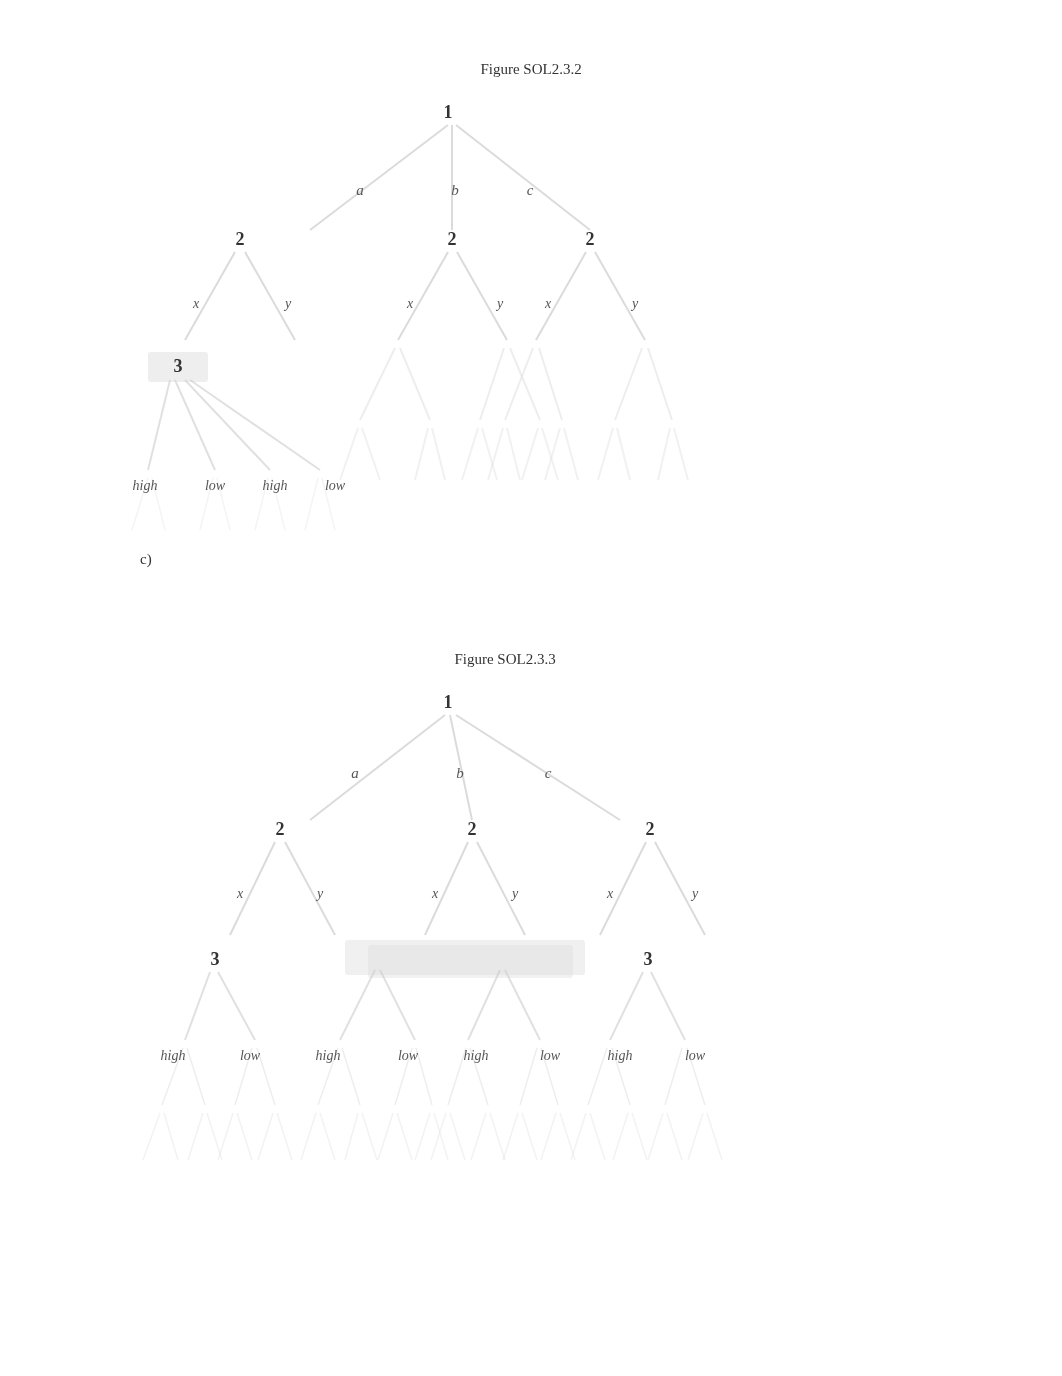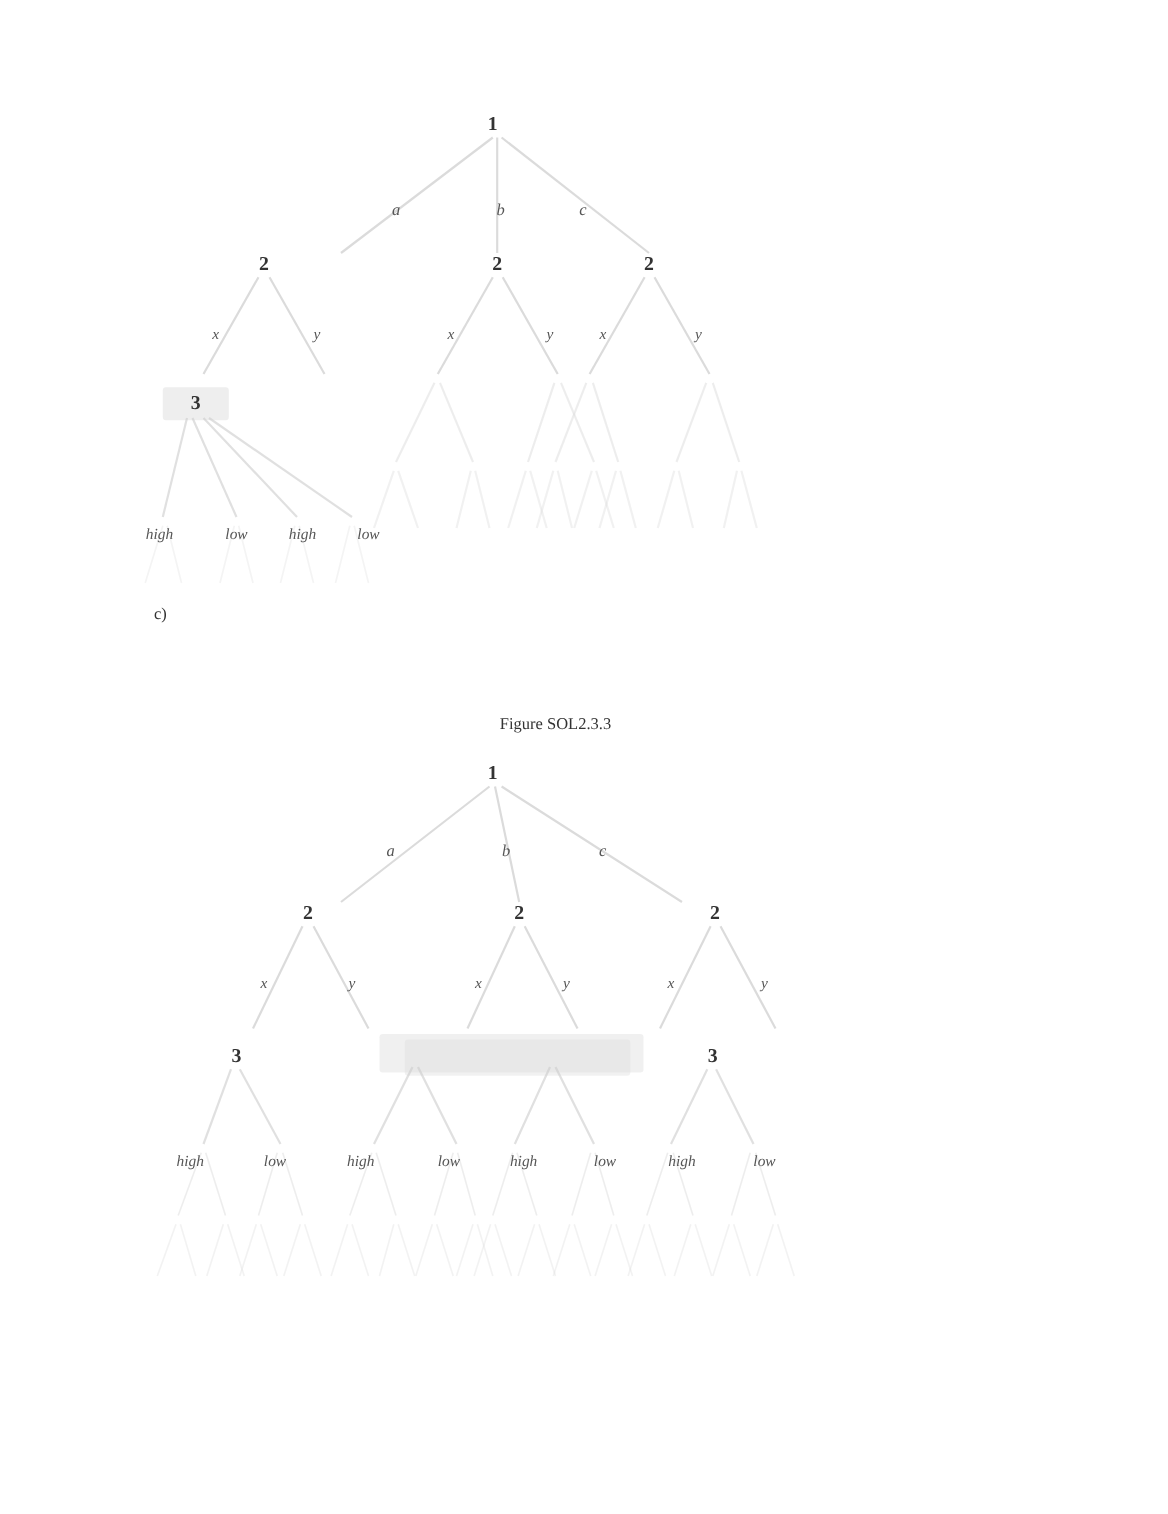--- a/index.html
+++ b/index.html
@@ -52,20 +52,23 @@
       top: 650px;
     }
   </style>
 </head>
 <body>
 
 <div class="page">
 
   <div class="figure-container fig1">
     
+    <div style="position:absolute; top:0; left:0; width:1062px; text-align:center;">
+      <span class="figure-title">Figure SOL2.3.2</span>
+    </div>
 
     <svg width="1062" height="520" style="position:relative; top:0; left:0;">
 
       <text x="448" y="58" font-family="Times New Roman" font-size="18" font-weight="bold" fill="#333" text-anchor="middle">1</text>
 
       <line x1="448" y1="65" x2="310" y2="170" stroke="#ccc" stroke-width="2" opacity="0.7"></line>
 
       <line x1="452" y1="65" x2="452" y2="170" stroke="#ccc" stroke-width="2" opacity="0.7"></line>
 
       <line x1="456" y1="65" x2="590" y2="170" stroke="#ccc" stroke-width="2" opacity="0.7"></line>

